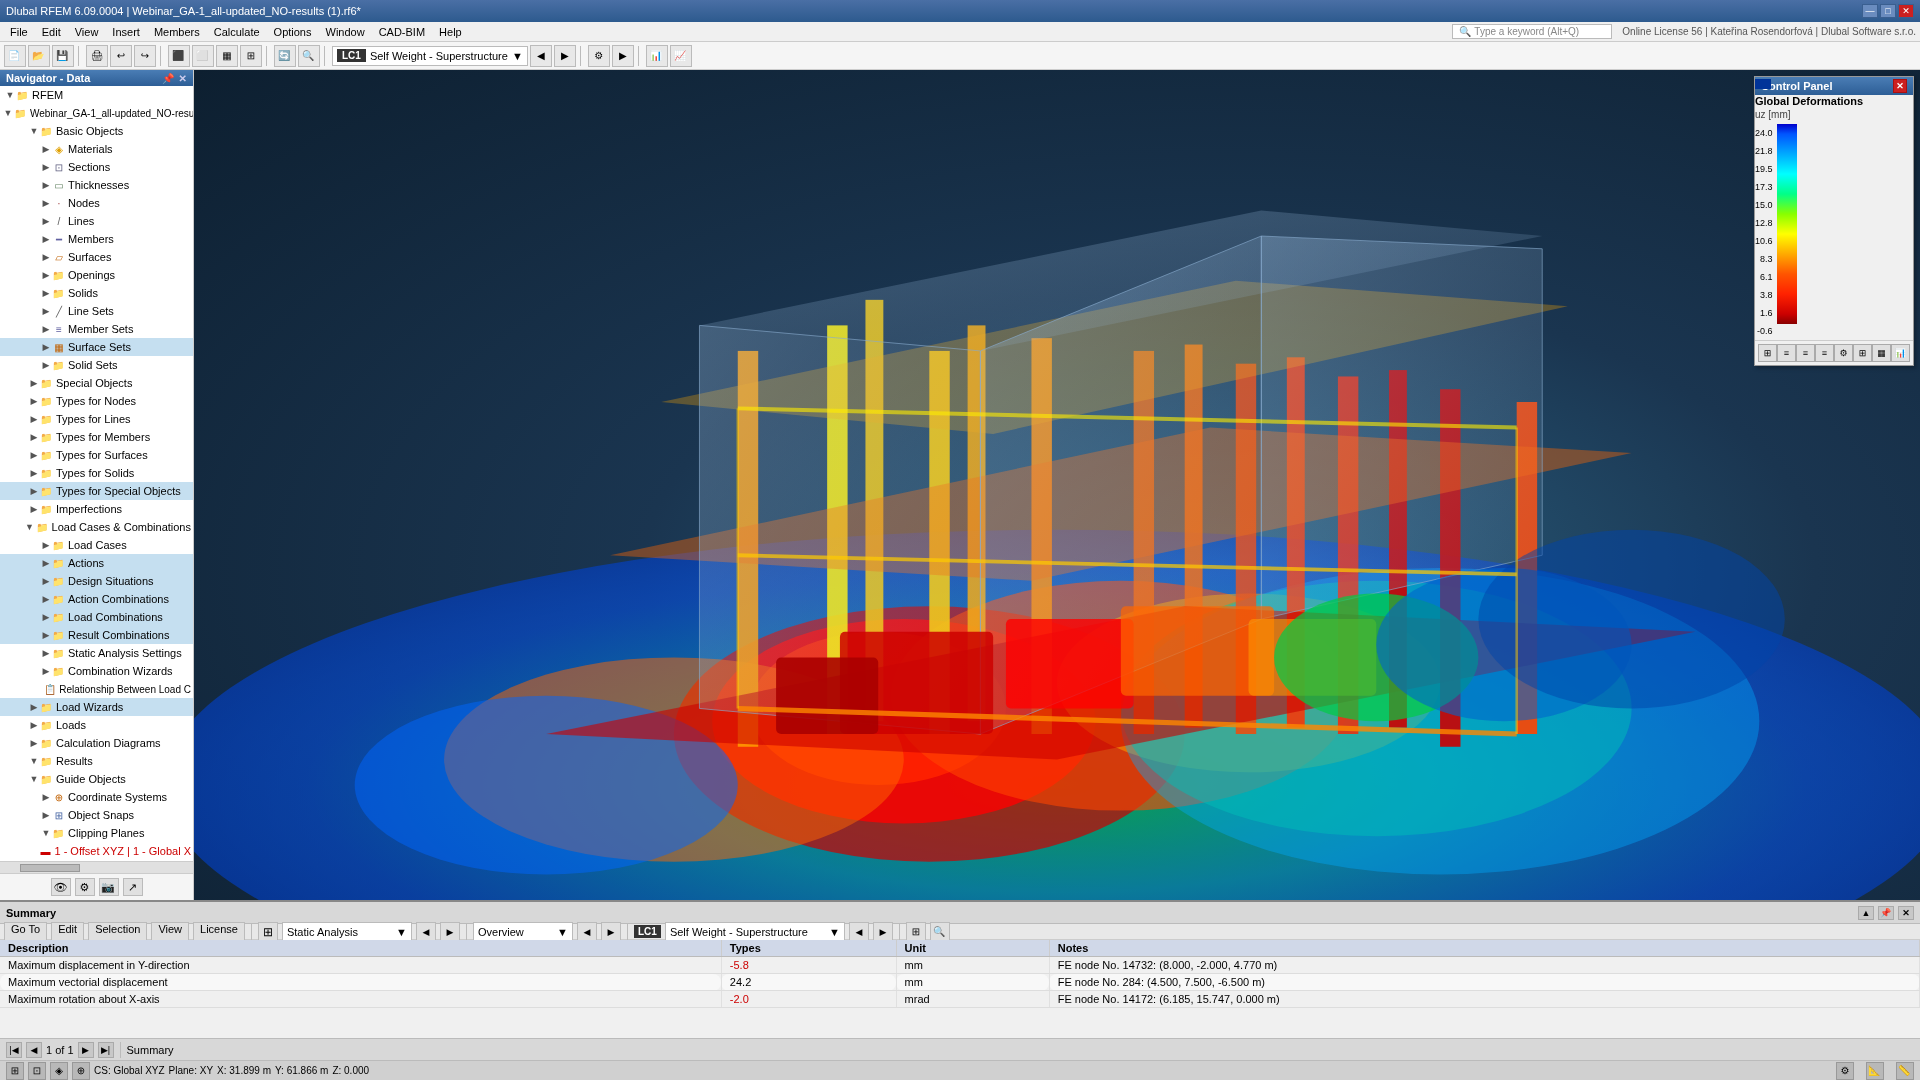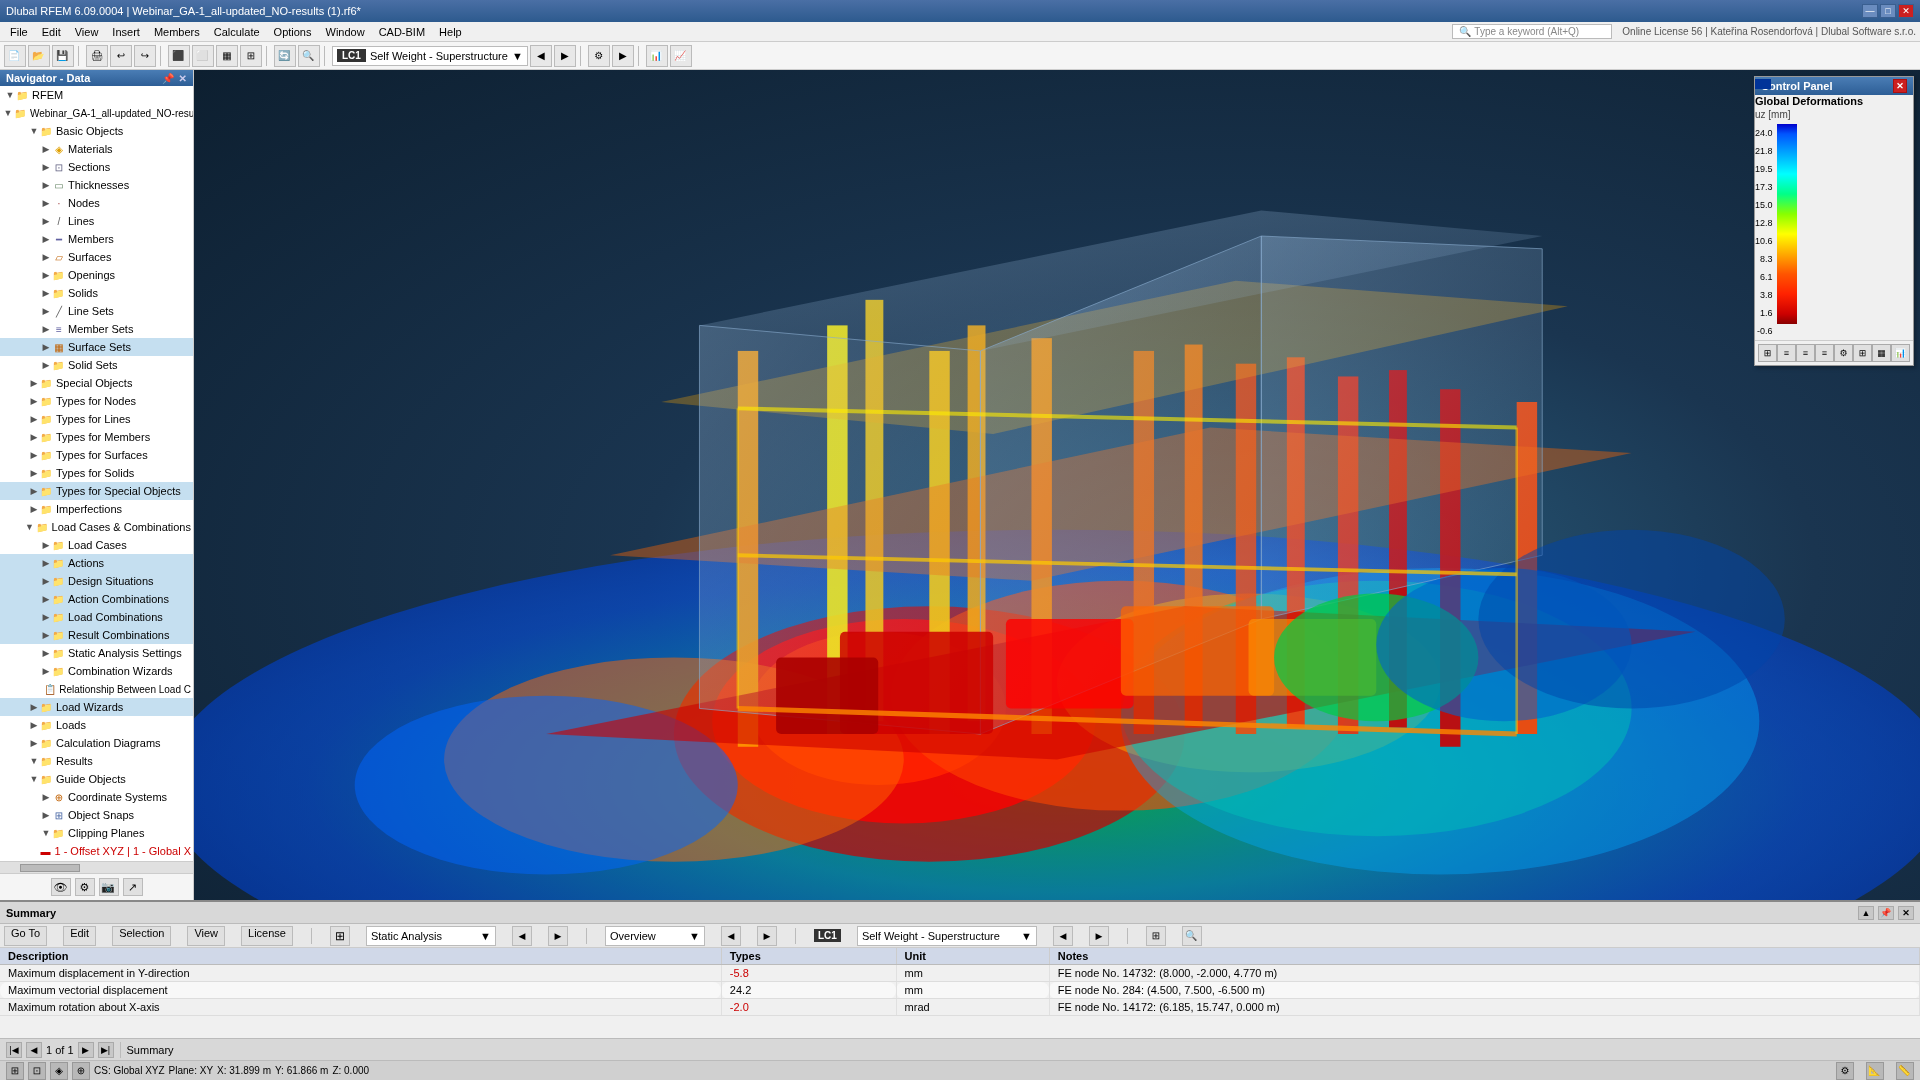--- a/index.html
+++ b/index.html
@@ -290,27 +290,27 @@
     #bottom-header-right { display: flex; align-items: center; gap: 4px; }
     .bottom-header-btn {
       width: 16px; height: 14px;
       background: #c8c8c8;
       border: 1px solid #aaa;
       display: flex; align-items: center; justify-content: center;
       font-size: 9px; cursor: pointer;
     }
 
     #bottom-toolbar {
-      height: 24px;
+      height: 16px;
       background: #e8e8e8;
       border-bottom: 1px solid #ccc;
       display: flex;
       align-items: center;
       padding: 5px 4px;
-      gap: 16px;
+      gap: 4px;
     }
     .bottom-tb-btn {
       height: 20px;
       padding: 0 6px;
       background: #e0e0e0;
       border: 1px solid #bbb;
       font-size: 11px;
       cursor: pointer;
     }
     .bottom-tb-separator { width: 1px; height: 16px; background: #bbb; margin: 0 2px; }

